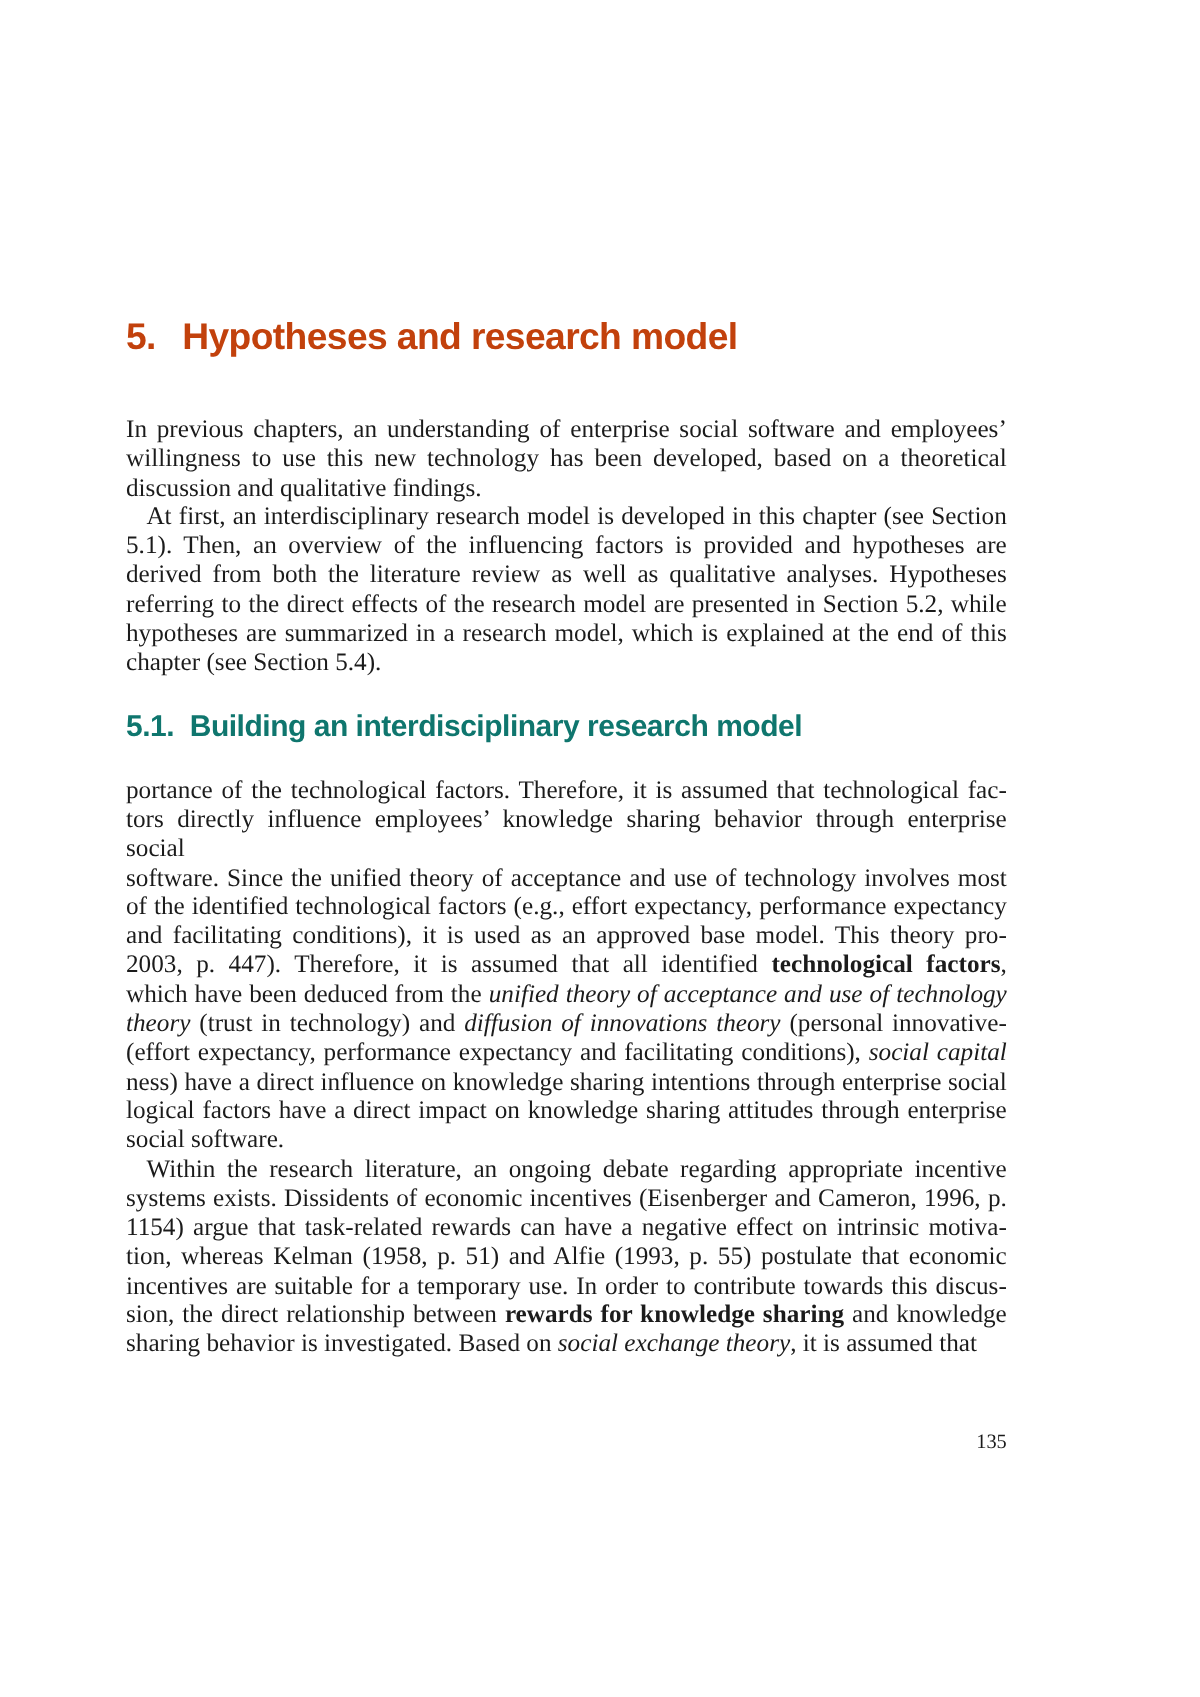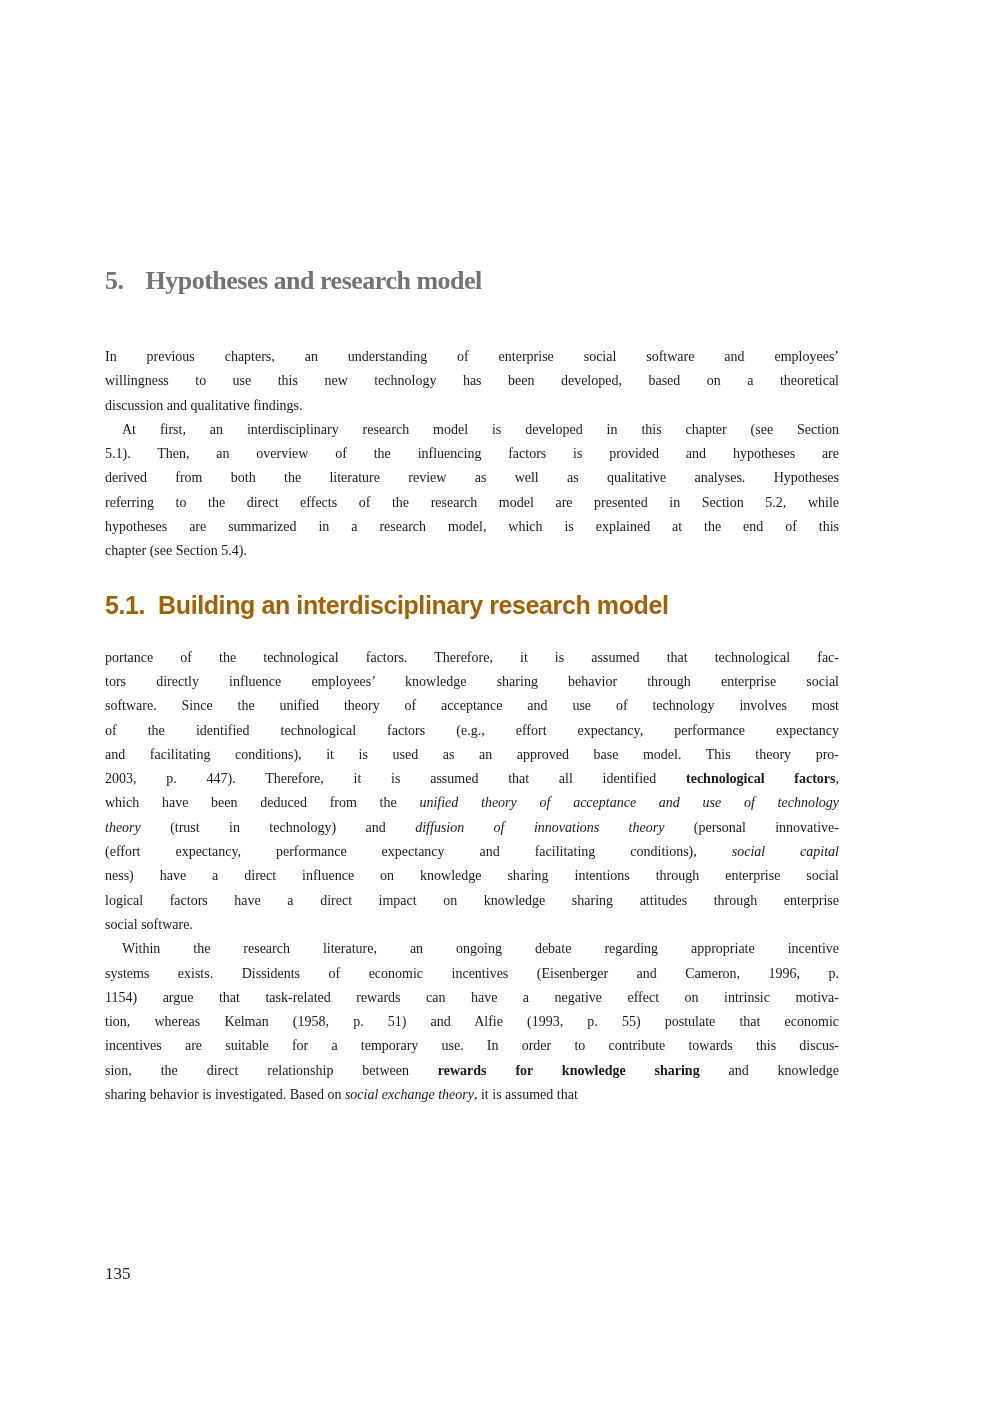--- a/index.html
+++ b/index.html
@@ -15,55 +15,56 @@
     background: #ffffff;
     overflow: hidden;
   }
   .content {
     position: absolute;
     left: 105px; top: 262px;
     width: 734px;
   }
   h1.chapter {
     margin: 0 0 45px 0;
-    font-family: Liberation Serif, serif;
+    font-family: Liberation Sans, sans-serif;
     font-weight: bold;
-    font-size: 26px;
+    font-size: 31px;
     line-height: 38px;
     letter-spacing: -0.5px;
-    color: #737373;
+    color: #c2410c;
   }
   h1.chapter .hnum { margin-right: 22px; }
   h2.section {
     margin: 26px 0 26px 0;
     font-family: "Liberation Sans", "DejaVu Sans", sans-serif;
     font-weight: bold;
     font-size: 25px;
     line-height: 30px;
     letter-spacing: -0.4px;
-    color: #a16207;
+    color: #0f766e;
   }
   h2.section .hnum { margin-right: 13px; }
   .para { margin: 0; }
   .line {
-    font-size: 14px;
+    font-size: 21px;
     line-height: 24.3px;
     text-align: justify;
     text-align-last: justify;
     white-space: normal;
     color: #1b1b1b;
   }
   .line.last { text-align-last: left; }
   .line.first-indent { padding-left: 17px; }
   .line .b { font-weight: bold; }
   .line .i { font-style: italic; }
   .pageno {
     position: absolute;
-    left: 105px; top: 1262px;
+    left: 105px; top: 1190px;
     width: 734px;
+    text-align: right;
     font-size: 17px;
     line-height: 24.3px;
     color: #1b1b1b;
   }
 </style>
 </head>
 <body>
 
 <div class="page">
   <div class="content">

